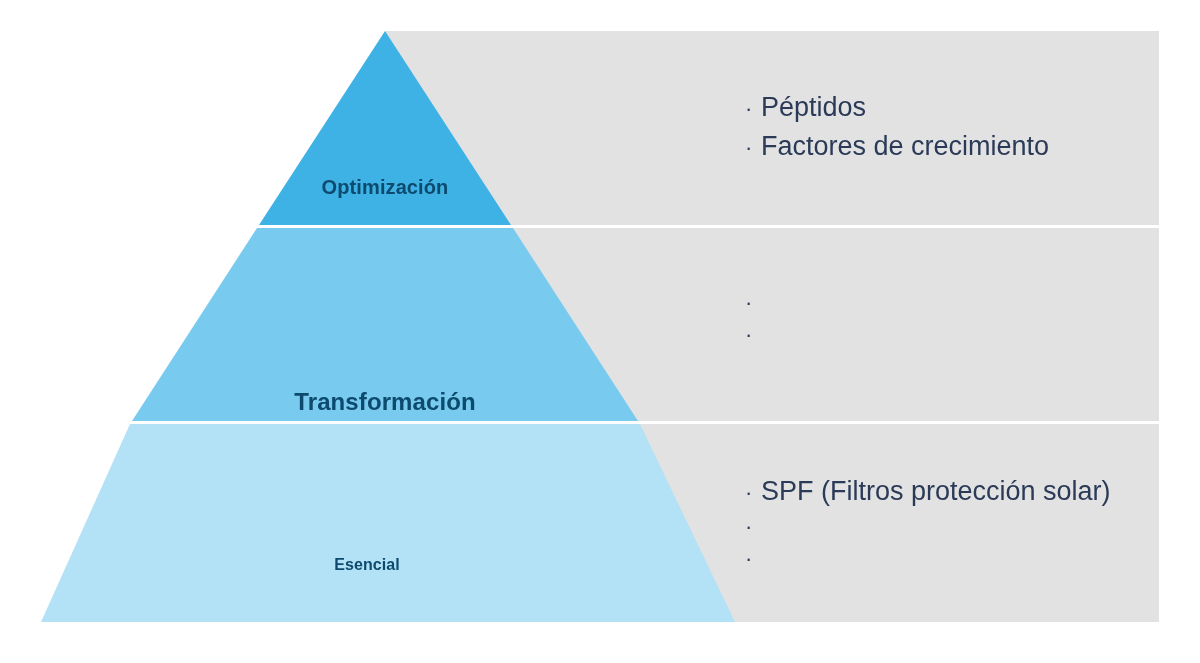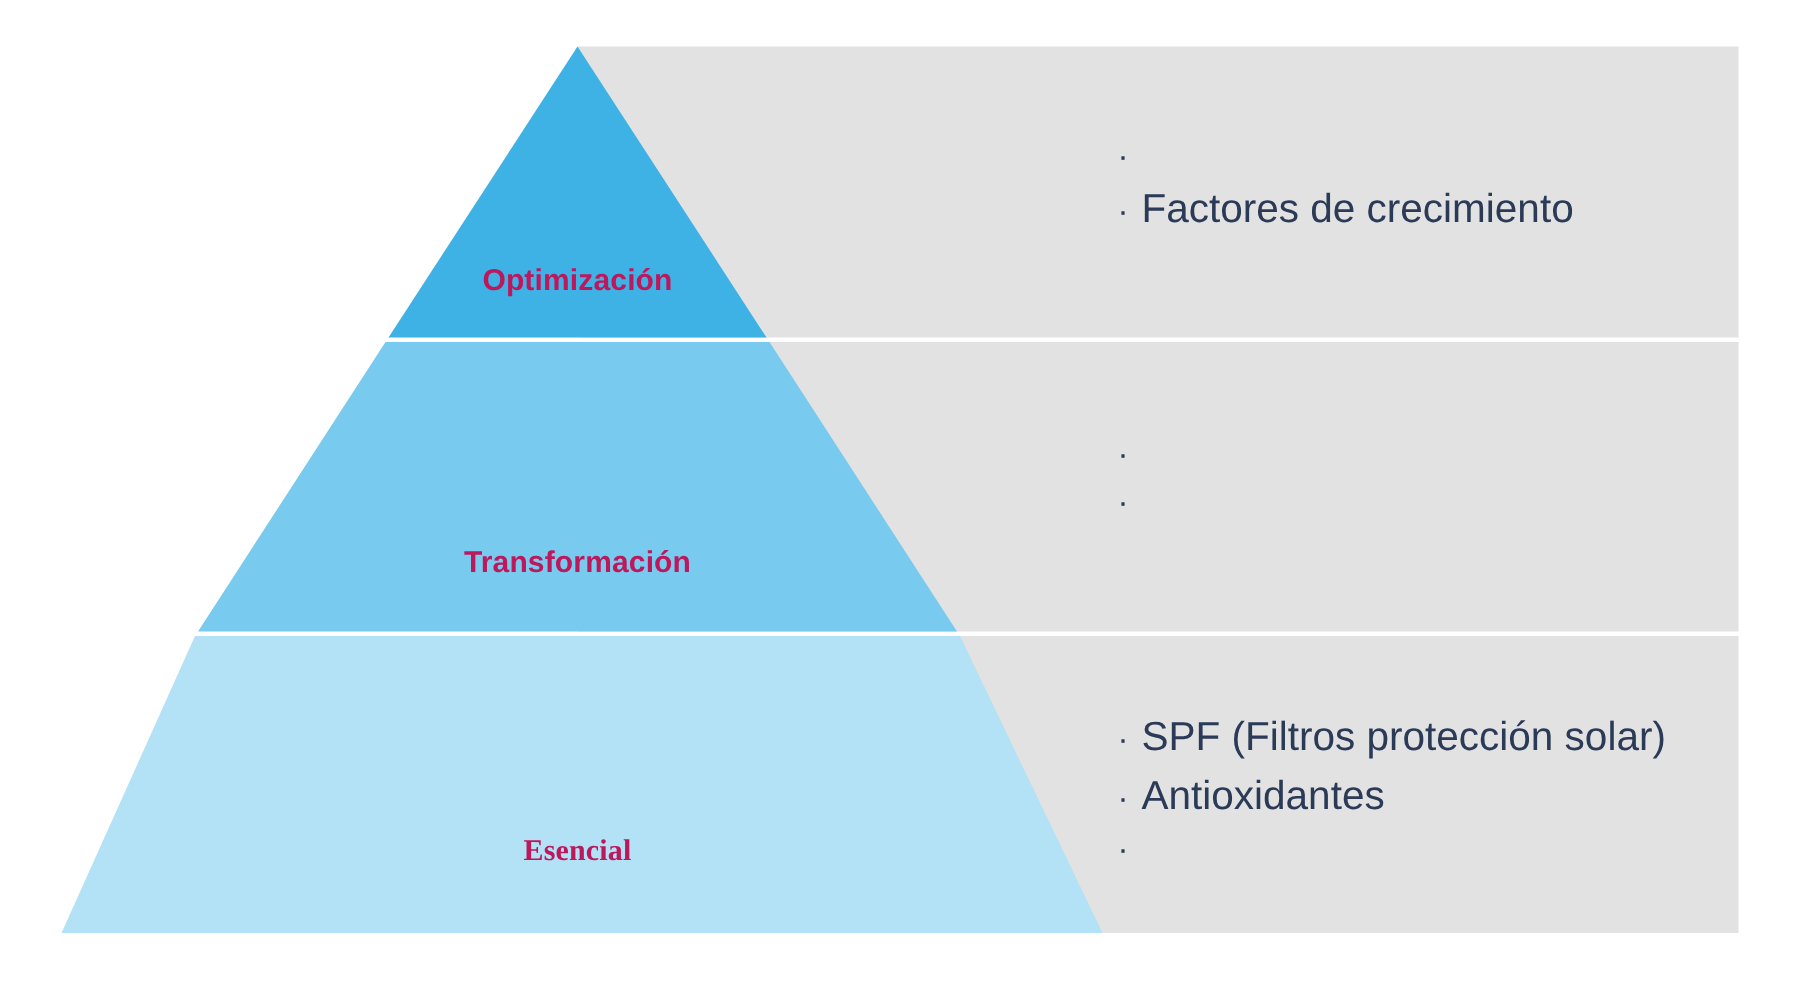--- a/index.html
+++ b/index.html
@@ -33,42 +33,41 @@
     position: absolute;
     left: 0;
     top: 0;
     width: 1200px;
     height: 663px;
   }
 
   
   .tier-label {
     position: absolute;
-    color: #be185d;
+    color: #0c4a6e;
     font-weight: bold;
     letter-spacing: 0.1px;
     white-space: nowrap;
     text-align: center;
     transform: translateX(-50%);
   }
   #label-optimizacion {
     left: 385px;
     top: 176px;
     font-size: 20px;
   }
   #label-transformacion {
     left: 385px;
-    top: 364px;
-    font-size: 20px;
+    top: 388px;
+    font-size: 24px;
   }
   #label-esencial {
-    left: 385px;
+    left: 367px;
     top: 556px;
-    font-size: 20px;
-    font-family: Liberation Serif, serif;
+    font-size: 16px;
   }
 
   
   .bullet-block {
     position: absolute;
     left: 745px;
     width: 420px;
     color: #2A3A57;
     font-size: 27px;
     line-height: 1.45;
@@ -111,20 +110,21 @@
     <polygon points="640,424 735,622 41,622 130,424" fill="#B3E1F5"></polygon>
   </svg>
 
   <div class="tier-label" id="label-optimizacion">Optimización</div>
   <div class="tier-label" id="label-transformacion">Transformación</div>
   <div class="tier-label" id="label-esencial">Esencial</div>
 
   <div class="bullet-block" id="bullets-top">
     <div class="bullet-row">
       <span class="bullet-dot">·</span>
+      <span class="bullet-text">Péptidos</span>
     </div>
     <div class="bullet-row">
       <span class="bullet-dot">·</span>
       <span class="bullet-text">Factores de crecimiento</span>
     </div>
   </div>
 
   <div class="bullet-block" id="bullets-mid">
     <div class="bullet-row">
       <span class="bullet-dot">·</span>
@@ -134,20 +134,19 @@
     </div>
   </div>
 
   <div class="bullet-block" id="bullets-bottom">
     <div class="bullet-row">
       <span class="bullet-dot">·</span>
       <span class="bullet-text">SPF (Filtros protección solar)</span>
     </div>
     <div class="bullet-row">
       <span class="bullet-dot">·</span>
-      <span class="bullet-text">Antioxidantes</span>
     </div>
     <div class="bullet-row">
       <span class="bullet-dot">·</span>
     </div>
   </div>
 
 </div>
 
 </body></html>

